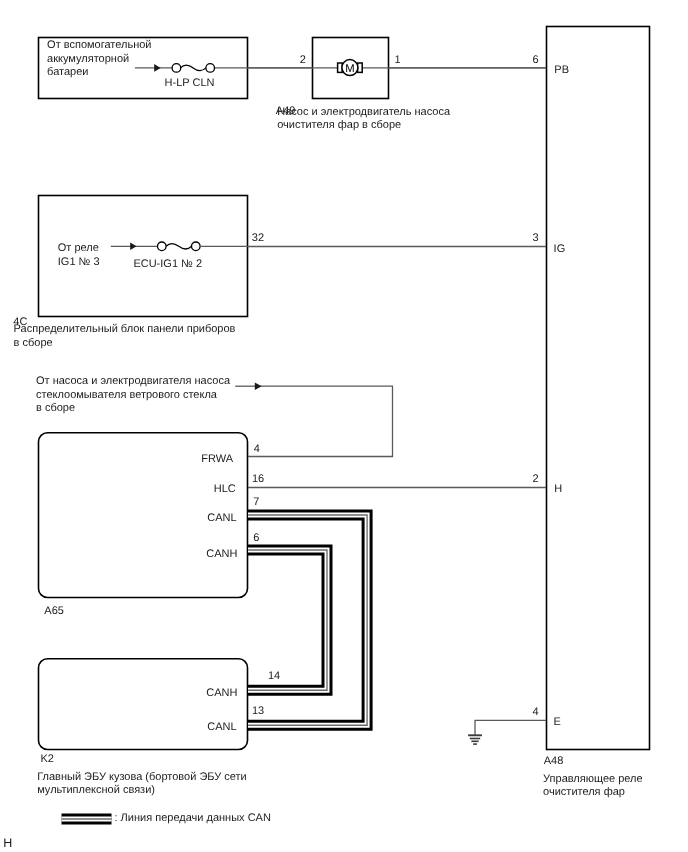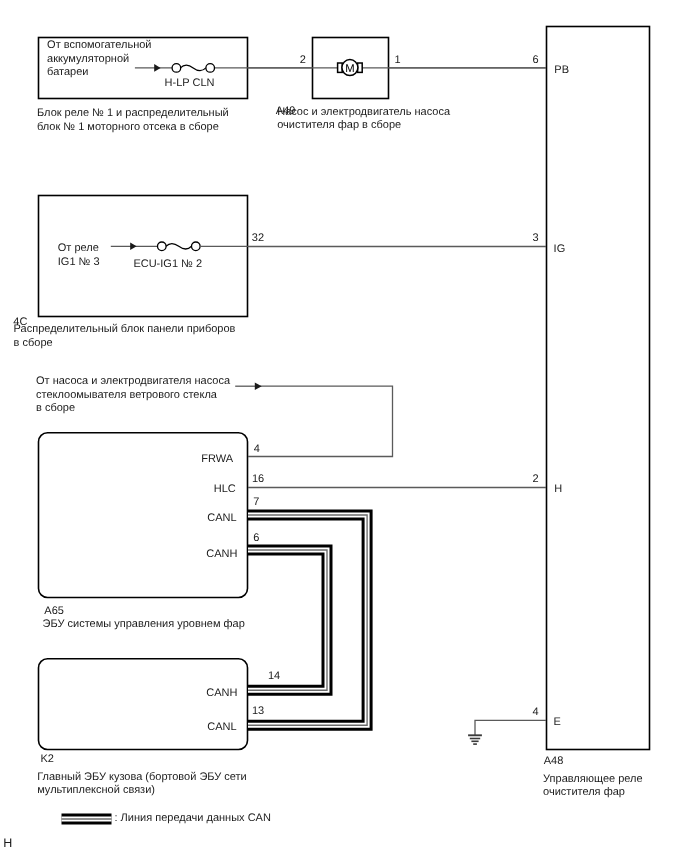--- a/index.html
+++ b/index.html
@@ -94,22 +94,20 @@
       <path d="M61.5,819 H111.5" stroke="#000" stroke-width="11"></path>
       <path d="M61.5,819 H111.5" stroke="#fff" stroke-width="5"></path>
       <path d="M61.5,819 H111.5" stroke="#6b6b6b" stroke-width="1.35"></path>
     </g>
   </svg>
 
   <div class="txt" style="left:47.1px;top:39.3px">От вспомогательной
 аккумуляторной
 батареи</div>
   <div class="txt" style="left:164.6px;top:77.4px">H-LP CLN</div>
-  <div class="txt" style="left:37px;top:107.1px">Блок реле № 1 и распределительный
-блок № 1 моторного отсека в сборе</div>
 
   <div class="txt" style="left:299.8px;top:53.9px">2</div>
   <div class="txt" style="left:394.6px;top:53.9px">1</div>
   <div class="txt" style="left:275.8px;top:105px">A49</div>
   <div class="txt" style="left:277.2px;top:105.9px">Насос и электродвигатель насоса
 очистителя фар в сборе</div>
 
   <div class="txt" style="left:532.6px;top:53.9px">6</div>
   <div class="txt" style="left:554.3px;top:63.8px">PB</div>
 
@@ -130,21 +128,20 @@
 
   <div class="txt" style="left:201.2px;top:453.3px">FRWA</div>
   <div class="txt" style="left:213.8px;top:482.8px">HLC</div>
   <div class="txt" style="left:207.2px;top:512.1px">CANL</div>
   <div class="txt" style="left:206.3px;top:548.4px">CANH</div>
   <div class="txt" style="left:253.8px;top:443.1px">4</div>
   <div class="txt" style="left:252px;top:473.0px">16</div>
   <div class="txt" style="left:253.2px;top:496.1px">7</div>
   <div class="txt" style="left:253.2px;top:531.8px">6</div>
   <div class="txt" style="left:44.3px;top:604.5px">A65</div>
-  <div class="txt" style="left:42.6px;top:617.5px">ЭБУ системы управления уровнем фар</div>
 
   <div class="txt" style="left:532.6px;top:473.0px">2</div>
   <div class="txt" style="left:554.2px;top:482.8px">H</div>
 
   <div class="txt" style="left:206.3px;top:686.5px">CANH</div>
   <div class="txt" style="left:207.2px;top:720.5px">CANL</div>
   <div class="txt" style="left:268px;top:670.2px">14</div>
   <div class="txt" style="left:252px;top:704.8px">13</div>
   <div class="txt" style="left:40.5px;top:753.2px">K2</div>
   <div class="txt" style="left:37.2px;top:770.5px">Главный ЭБУ кузова (бортовой ЭБУ сети

